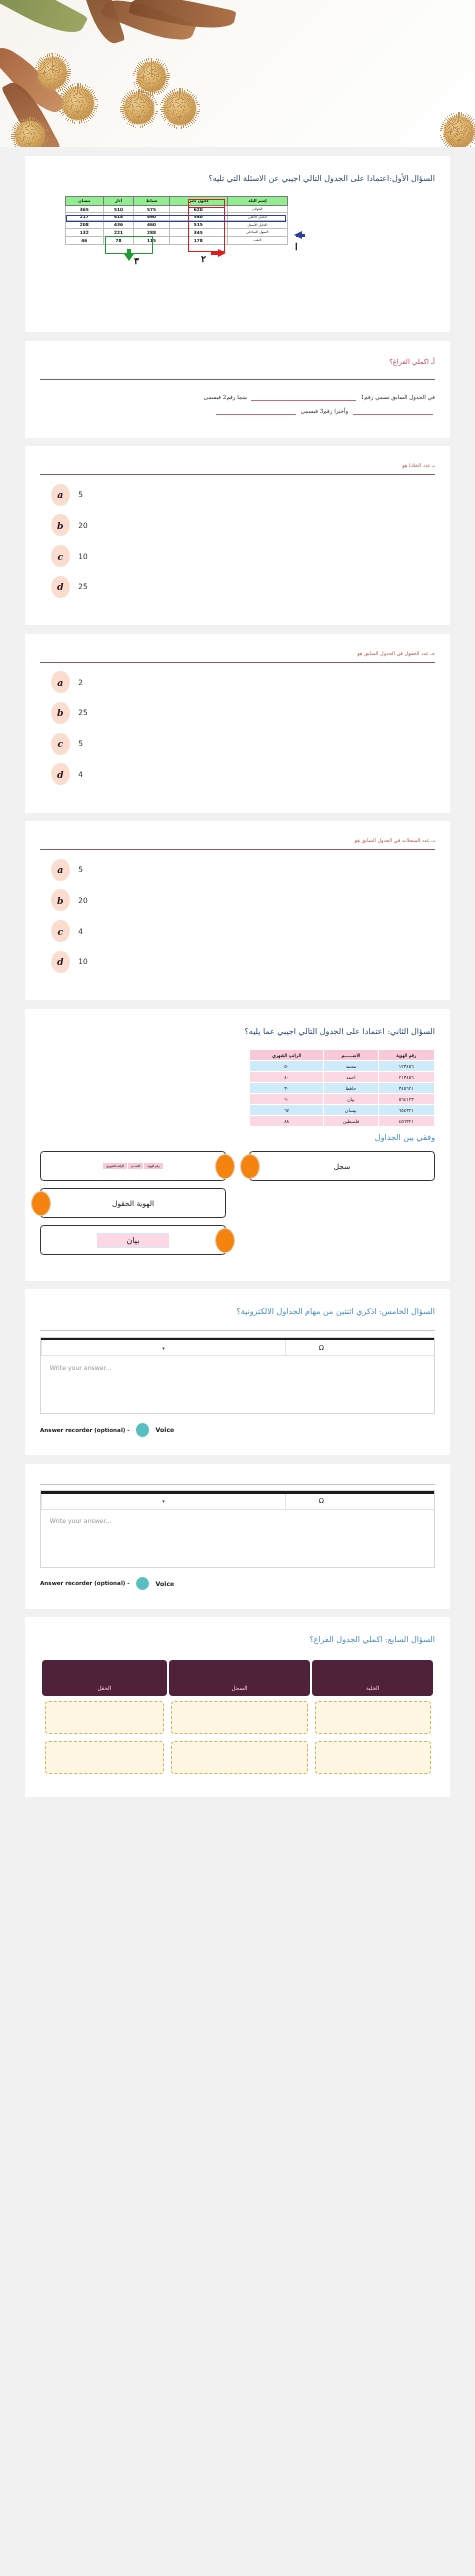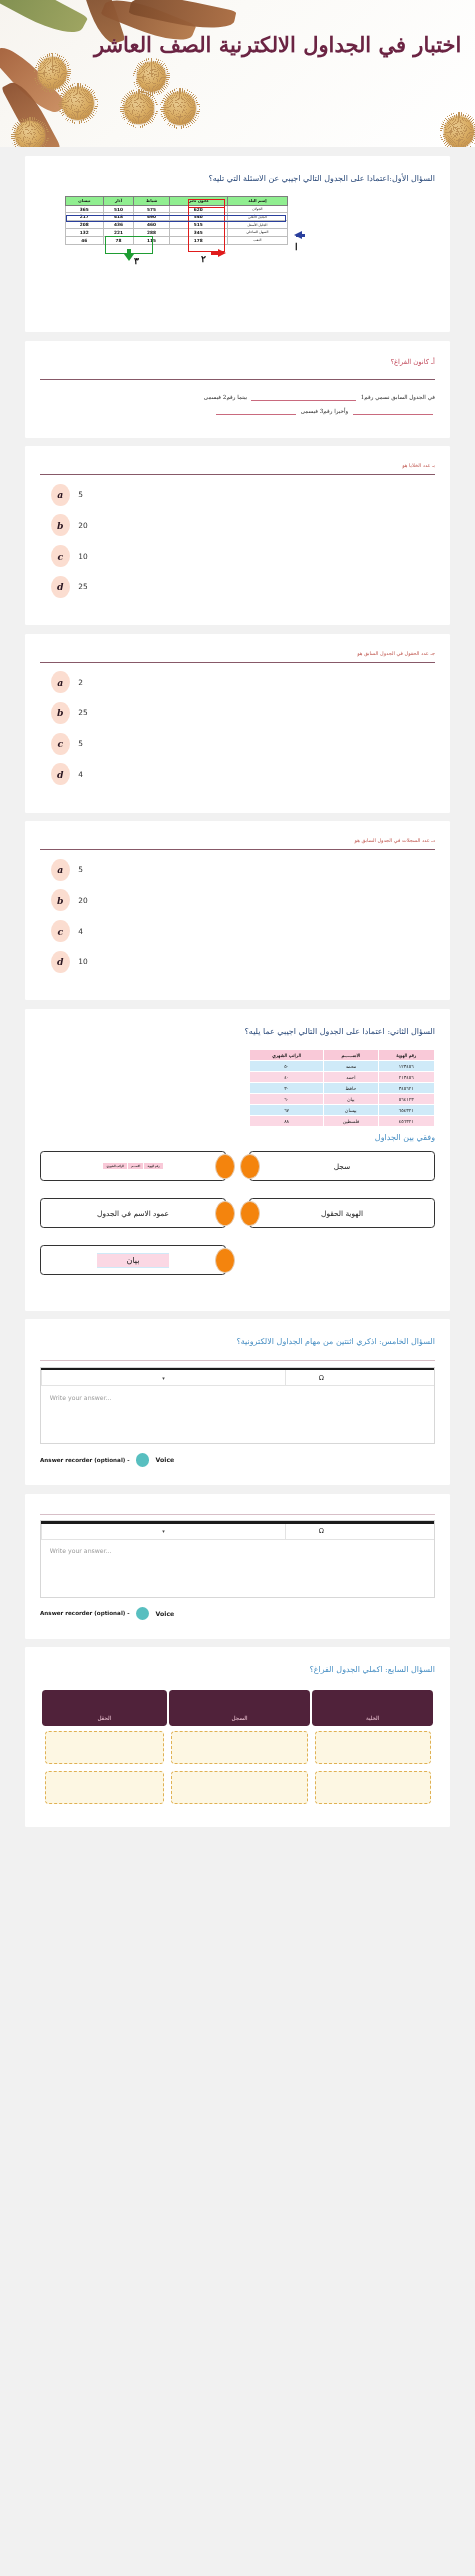--- a/index.html
+++ b/index.html
@@ -190,21 +190,21 @@
   table.emp td {
     border:0.6px solid #ffffff; padding:2.5px 3.7px; text-align:center;
     color:#1b1b1b; font-family:"DejaVu Serif","Liberation Serif",serif; font-size:4.6px;
   }
   table.emp tr.r-blue td { background:#cfeaf8; }
   table.emp tr.r-pink td { background:#fbd8e4; }
 
   
   .match-title { direction:rtl;text-align:right;color:#4a90c4;
     font-family:"DejaVu Serif","Liberation Serif",serif;font-size:8px;margin:6.2px 0 8.7px;}
-  .match-row { display:flex; align-items:center; justify-content:space-between; margin-bottom:17px; gap:16px; }
+  .match-row { display:flex; align-items:center; justify-content:space-between; margin-bottom:7px; gap:16px; }
   .mbox {
     position:relative; width:186px; height:30px;
     border:0.6px solid #333; border-radius:3.7px; background:#fff;
     display:flex; align-items:center; justify-content:center;
     font-family:"DejaVu Serif","Liberation Serif",serif; font-size:7.4px; color:#1b1b1b;
     direction:rtl;
   }
   .mbox.left  { }
   .mbox.right { }
   .knob {
@@ -282,21 +282,20 @@
     <div class="leaf" style="left:-8.7px;top:105px;width:80px;height:25px;background:linear-gradient(90deg,#8d5130,#b87a4c);transform:rotate(62deg);"></div>
 
     <div class="burr" style="left:38px;top:57px;width:28.5px;height:32px;"></div>
     <div class="burr" style="left:62px;top:87px;width:32px;height:33px;"></div>
     <div class="burr" style="left:124px;top:93px;width:30px;height:31px;"></div>
     <div class="burr" style="left:137px;top:62px;width:28.5px;height:30px;"></div>
     <div class="burr" style="left:164px;top:92px;width:32px;height:33px;"></div>
     <div class="burr" style="left:15px;top:121px;width:30px;height:28.5px;"></div>
     <div class="burr" style="left:444px;top:116px;width:30px;height:32px;"></div>
 
-    <div class="banner-title">اختبار في الجداول الالكترنية الصف العاشر</div>
   </div>
 
   <div class="card">
     <div class="q-title">السؤال الأول:اعتمادا على الجدول التالي اجيبي عن الاسئلة التي تليه؟</div>
 
     <div class="sheetwrap">
       <table class="sheet">
         <thead>
           <tr>
             <th class="namecol">إسم البلد</th>
@@ -358,21 +357,21 @@
       <div class="arrow-green"></div>
 
       <div class="lbl-ar lbl-a">ا</div>
       <div class="lbl-ar lbl-b">٢</div>
       <div class="lbl-ar lbl-c">٣</div>
       <div style="height:69px"></div>
     </div>
   </div>
 
   <div class="card">
-    <div class="q-title pinkish">أـ كانون الفراغ؟</div>
+    <div class="q-title pinkish">أـ اكملي الفراغ؟</div>
     <div class="rule"></div>
     <div class="fillbox">
       <div>
         <span>في الجدول السابق نسمي رقم1</span>
         <span class="blankline wide"></span>
         <span>بينما رقم2 فيسمى</span>
       </div>
       <div>
         <span class="blankline"></span>
         <span>وأخيرا رقم3 فيسمى</span>
@@ -506,24 +505,20 @@
         </tbody>
           </table>
       </div>
       <div class="mbox right">
         <div class="knob"></div>
         <span>سجل</span>
       </div>
     </div>
 
     <div class="match-row">
-      <div class="mbox left">
-        <div class="knob"></div>
-        <span>عمود الاسم في الجدول</span>
-      </div>
       <div class="mbox right">
         <div class="knob"></div>
         <span>الهوية الحقول</span>
       </div>
     </div>
 
     <div class="match-row">
       <div class="mbox left">
         <div class="knob"></div>
         <span class="chip-bayan">بيان</span>

